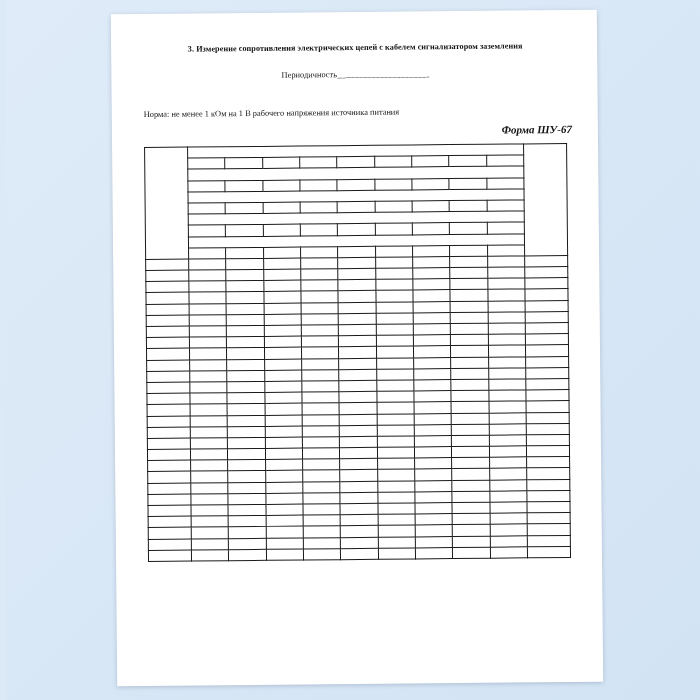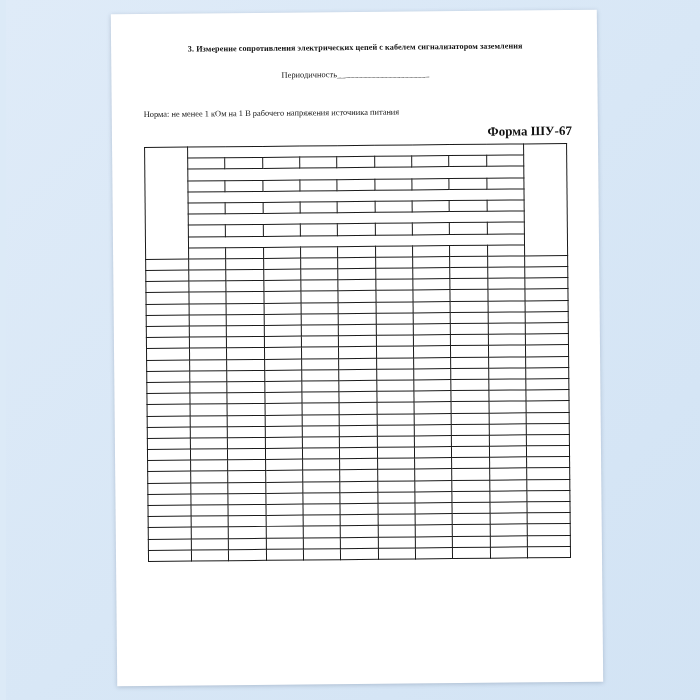--- a/index.html
+++ b/index.html
@@ -61,23 +61,24 @@
     position: absolute;
     left: 32px;
     top: 96px;
     font-size: 8.4px;
     color: #111;
   }
   .form-code {
     position: absolute;
     right: 26px;
     top: 113px;
-    font-size: 13px;
+    font-size: 11px;
     font-weight: bold;
     color: #111;
+    font-style: italic;
   }
   table.grid {
     position: absolute;
     left: 32px;
     top: 133px;
     border-collapse: collapse;
     table-layout: fixed;
     width: 423px;
   }
   table.grid td {

